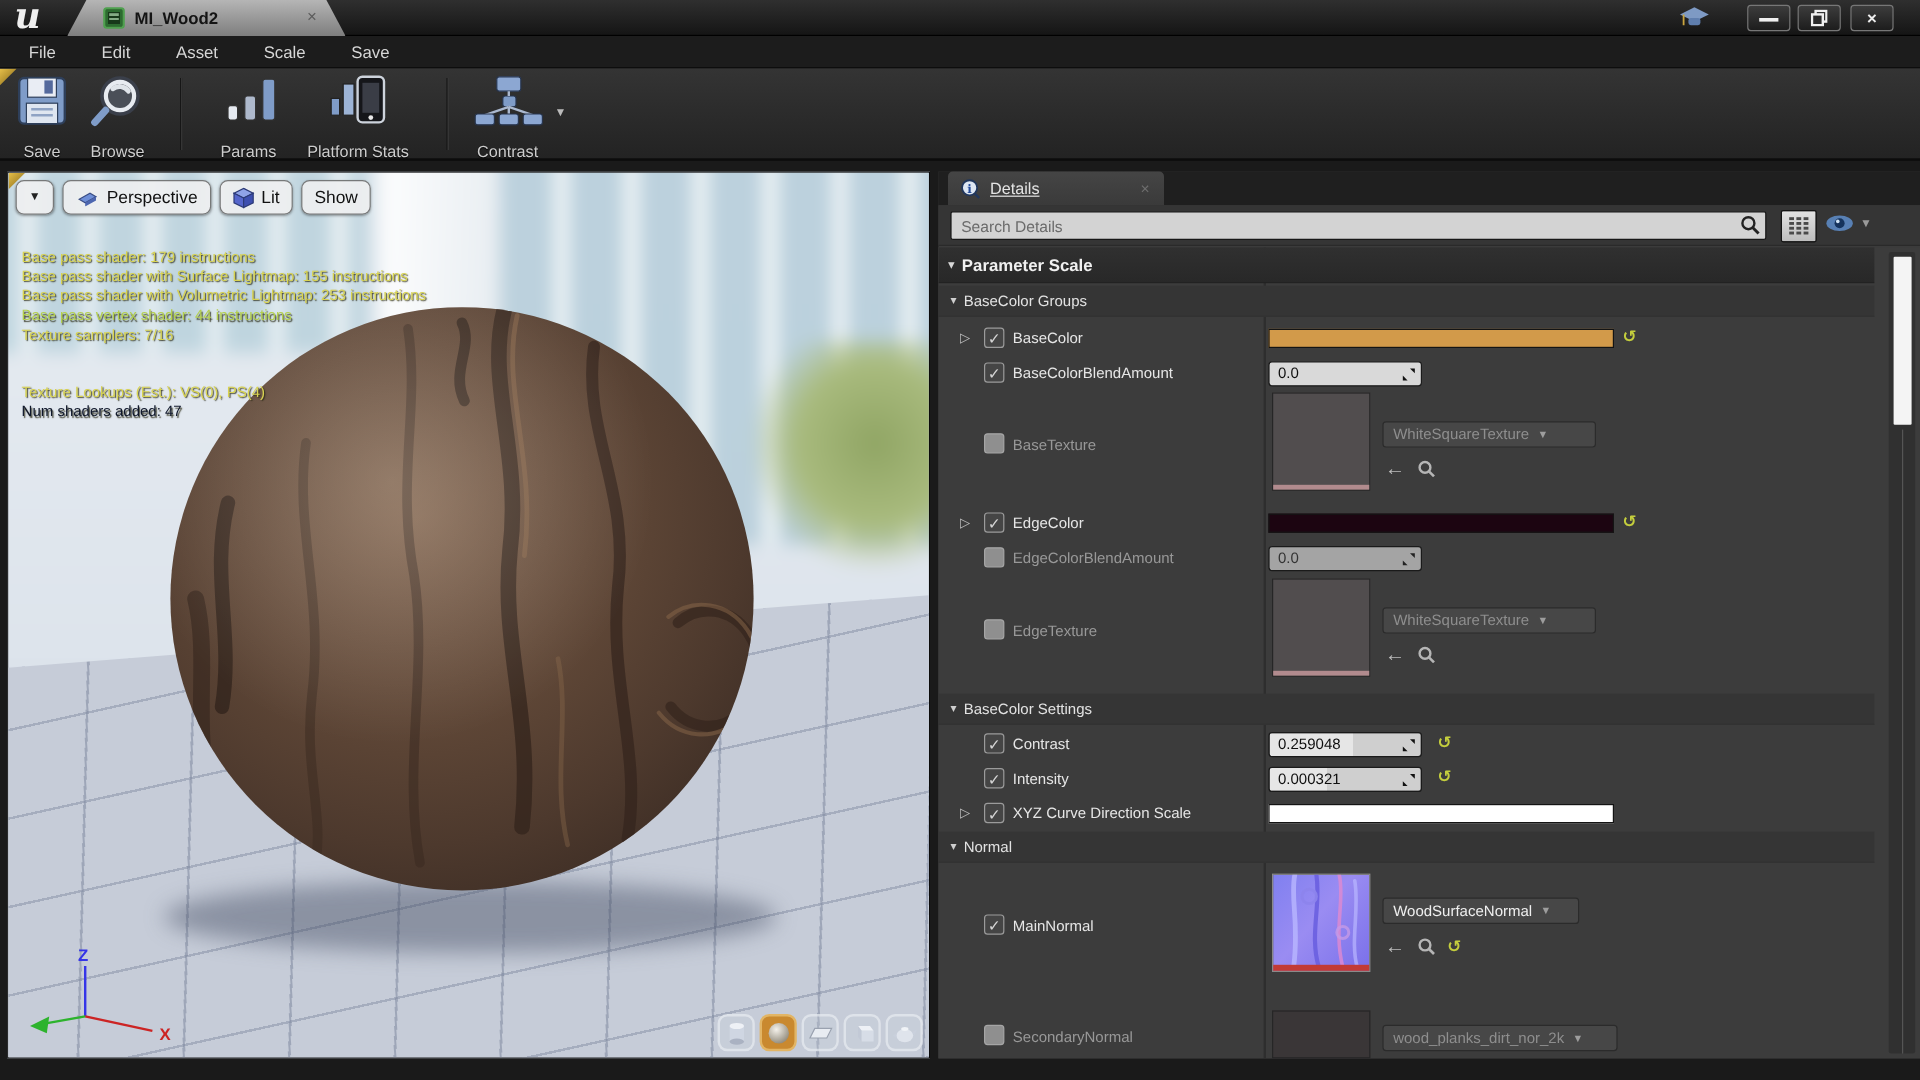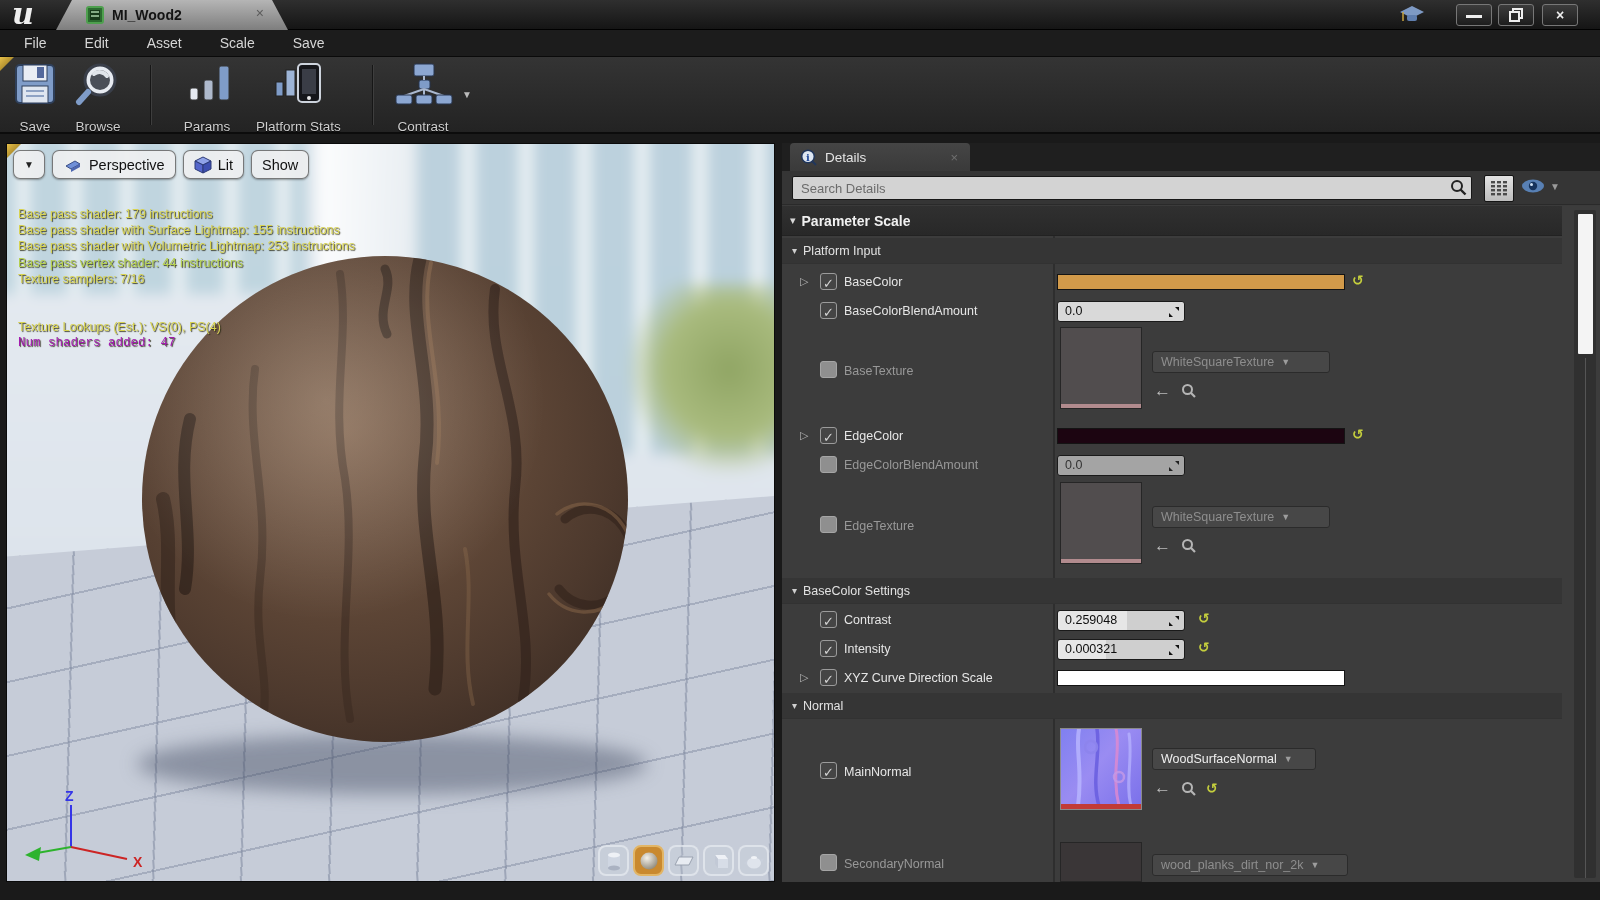--- a/index.html
+++ b/index.html
@@ -78,21 +78,21 @@
   .shape-btns { position:absolute; right:5px; bottom:5px; display:flex; gap:4px; }
   .shape-btn { width:31px; height:31px; border-radius:8px; background:rgba(205,210,220,.25);
     border:2px solid rgba(235,238,242,.65); display:flex; align-items:center; justify-content:center; }
   .shape-btn.selected { background:#c9892f; border-color:#e2b565; }
 
   
   .details { position:absolute; left:782px; top:143px; width:818px; height:739px; background:#3b3b3b; }
   .det-tabbar { position:absolute; left:0; top:0; width:100%; height:28px; background:#1f1f1f; }
   .det-tab { position:absolute; left:8px; top:0; width:180px; height:28px; background:linear-gradient(#454545,#3a3a3a);
     border-radius:4px 4px 0 0; display:flex; align-items:center; padding:0 10px; }
-  .det-tab-label { color:#e4e4e4; font-size:13.5px; margin-left:8px; }
+  .det-tab-label { color:#e4e4e4; font-size:13.5px; margin-left:8px;text-decoration:underline; }
   .det-tab-close { position:absolute; right:12px; color:#6f6f6f; font-size:13px; }
   .det-searchrow { position:absolute; left:0; top:28px; width:100%; height:34px; background:#353535;
     border-bottom:1px solid #2a2a2a; }
   .det-search { position:absolute; left:10px; top:5px; width:680px; height:24px; background:#d3d3d3;
     border:1px solid #171717; border-radius:2px; font-size:13px; color:#333; padding:0 26px 0 8px;
     font-family:"Liberation Sans","DejaVu Sans",sans-serif; }
   .det-search::placeholder { color:#6b6b6b; }
   .search-mag { position:absolute; left:668px; top:8px; }
   .grid-btn { position:absolute; left:702px; top:4px; width:30px; height:27px; background:linear-gradient(#e2e2e2,#bdbdbd);
     border:1px solid #141414; border-radius:2px; display:flex; align-items:center; justify-content:center; }
@@ -317,21 +317,21 @@
       </div>
     </div>
 
     <div class="vp-stats">
       <div style="color: rgb(216, 211, 81);">Base pass shader: 179 instructions</div>
       <div style="color: rgb(216, 211, 81);">Base pass shader with Surface Lightmap: 155 instructions</div>
       <div style="color: rgb(216, 211, 81);">Base pass shader with Volumetric Lightmap: 253 instructions</div>
       <div style="color: rgb(180, 207, 77);">Base pass vertex shader: 44 instructions</div>
       <div style="color: rgb(216, 211, 81);">Texture samplers: 7/16</div>
       <div style="color: rgb(216, 211, 81); margin-top: 32px;">Texture Lookups (Est.): VS(0), PS(4)</div>
-      <div style="color: #a21caf; font-family: Liberation Mono, monospace;">Num shaders added: 47</div>
+      <div style="color: #0f172a;">Num shaders added: 47</div>
     </div>
 
     <svg class="gizmo" width="150" height="92" viewBox="0 0 150 92">
       <line x1="56" y1="64" x2="56" y2="22" stroke="#3535e8" stroke-width="2"></line>
       <text x="50" y="18" fill="#3535e8" font-size="14" font-weight="bold">Z</text>
       <line x1="56" y1="64" x2="112" y2="76" stroke="#cc2424" stroke-width="2"></line>
       <text x="118" y="84" fill="#cc2424" font-size="14" font-weight="bold">X</text>
       <line x1="56" y1="64" x2="22" y2="70" stroke="#2db32d" stroke-width="2"></line>
       <polygon points="10,72 26,64 24,78" fill="#2db32d"></polygon>
     </svg>
@@ -428,21 +428,21 @@
     <div class="det-body">
       <div class="col-divider"></div>
 
       <div class="cat-header" style="top:0">
         <span class="tri">▾</span>
         <span class="txt">Parameter Scale</span>
       </div>
 
       <div class="sub-header" style="top:32px">
         <span class="tri">▾</span>
-        <span class="txt">Platform Input</span>
+        <span class="txt">BaseColor Groups</span>
       </div>
 
       <div class="prow" style="top:62px">
         <span class="expander">▷</span>
         <span class="cbox"><span class="chk">✓</span></span>
         <span class="plabel">BaseColor</span>
         <span class="swatch" style="background: rgb(210, 154, 74);"></span>
         <span class="reset" style="left:570px">↺</span>
       </div>
 

